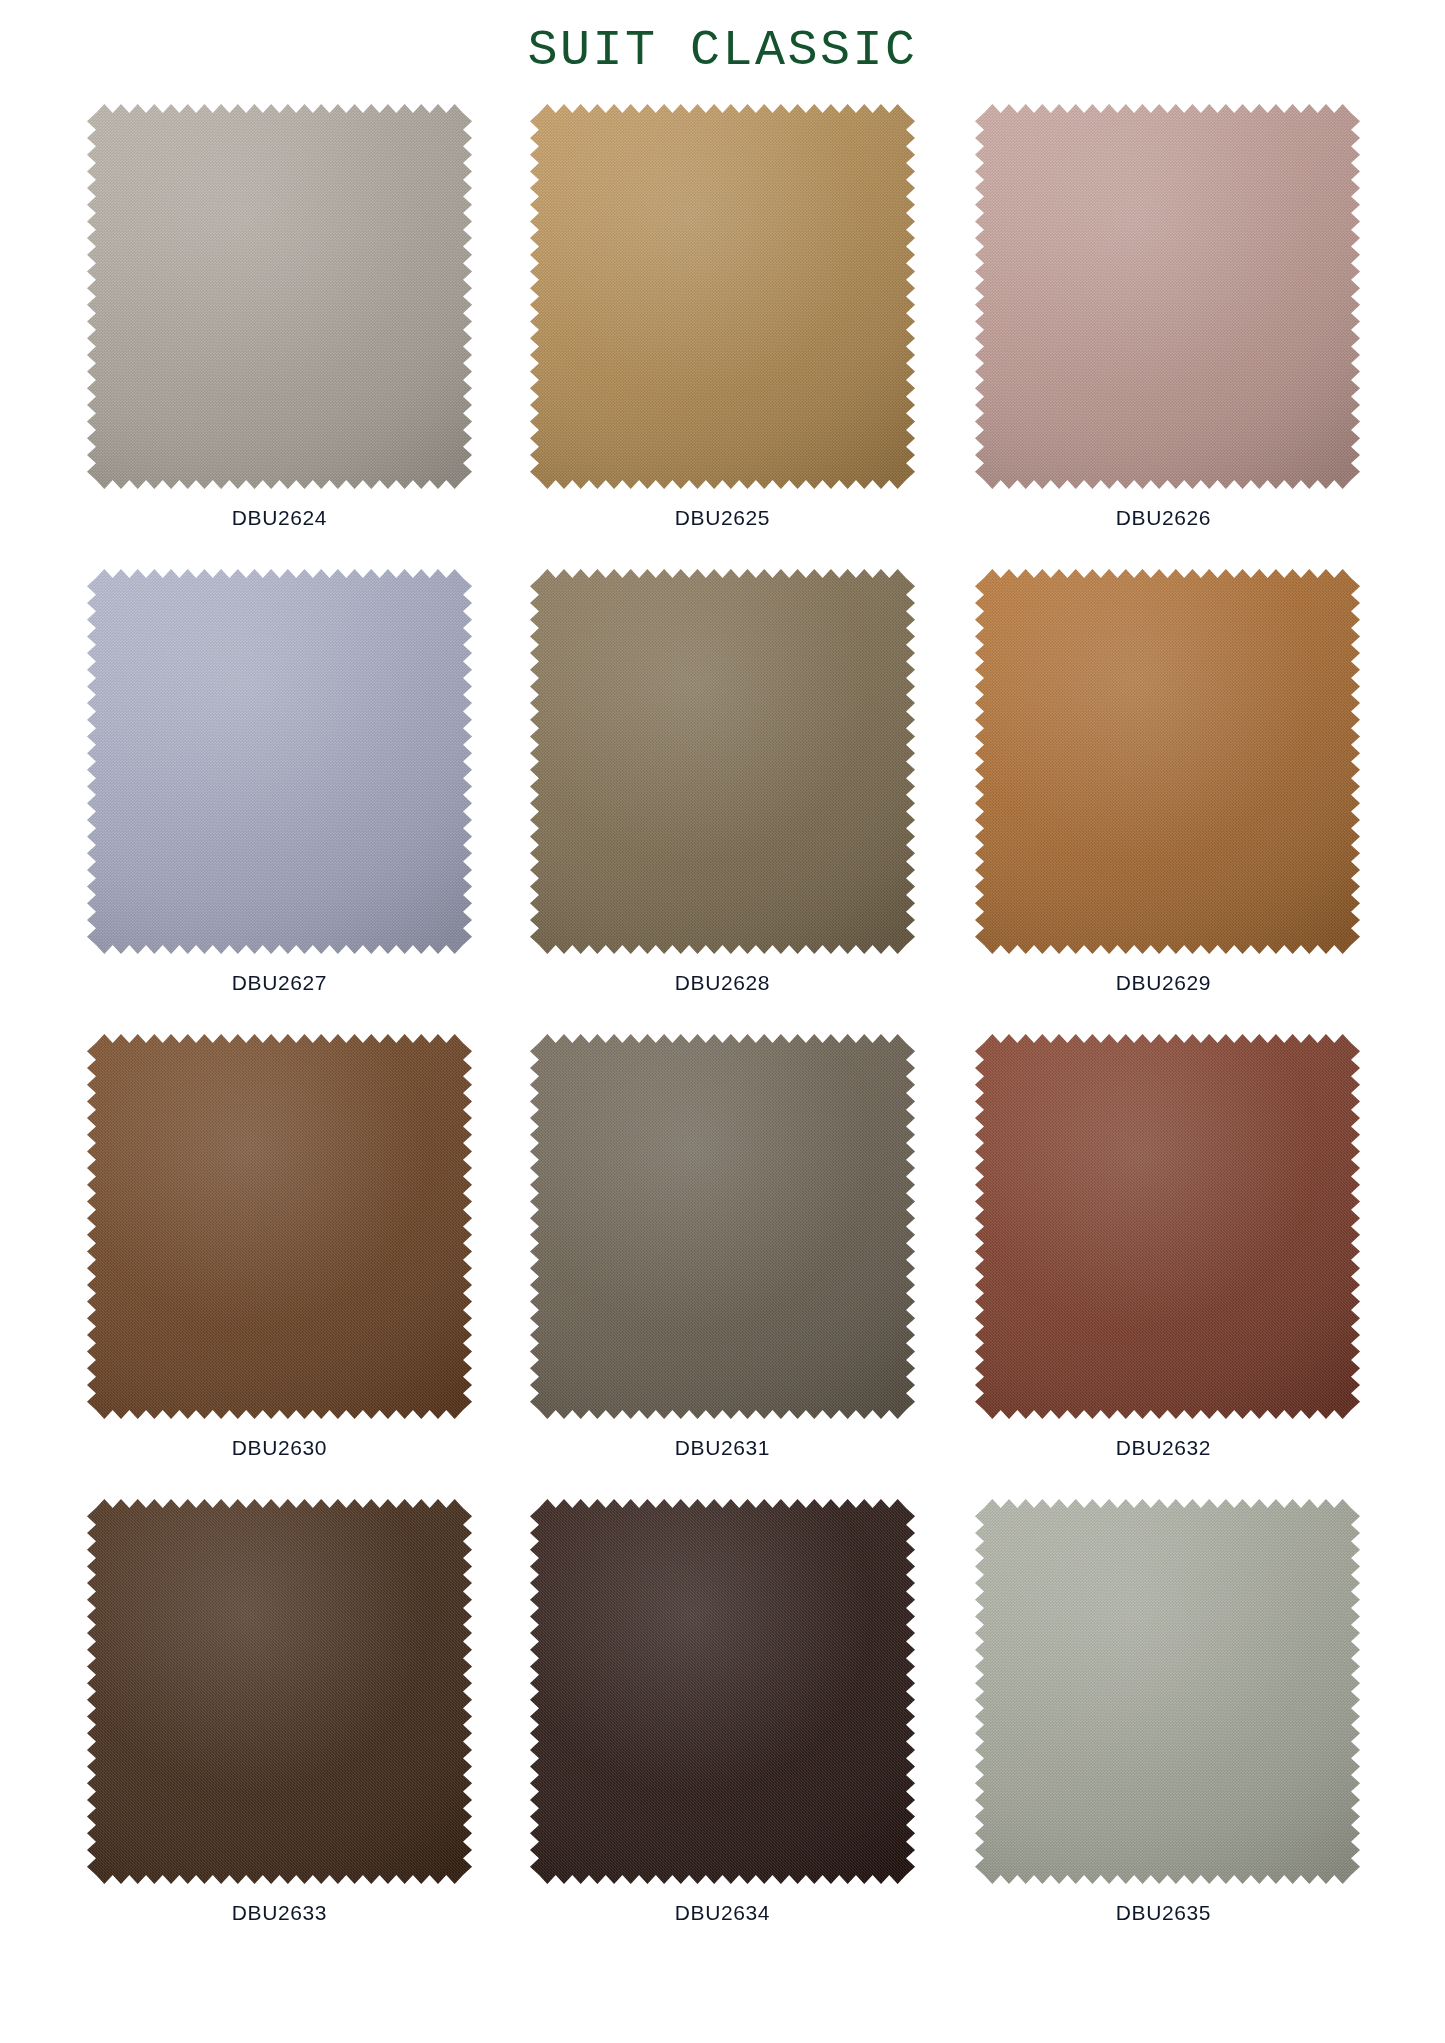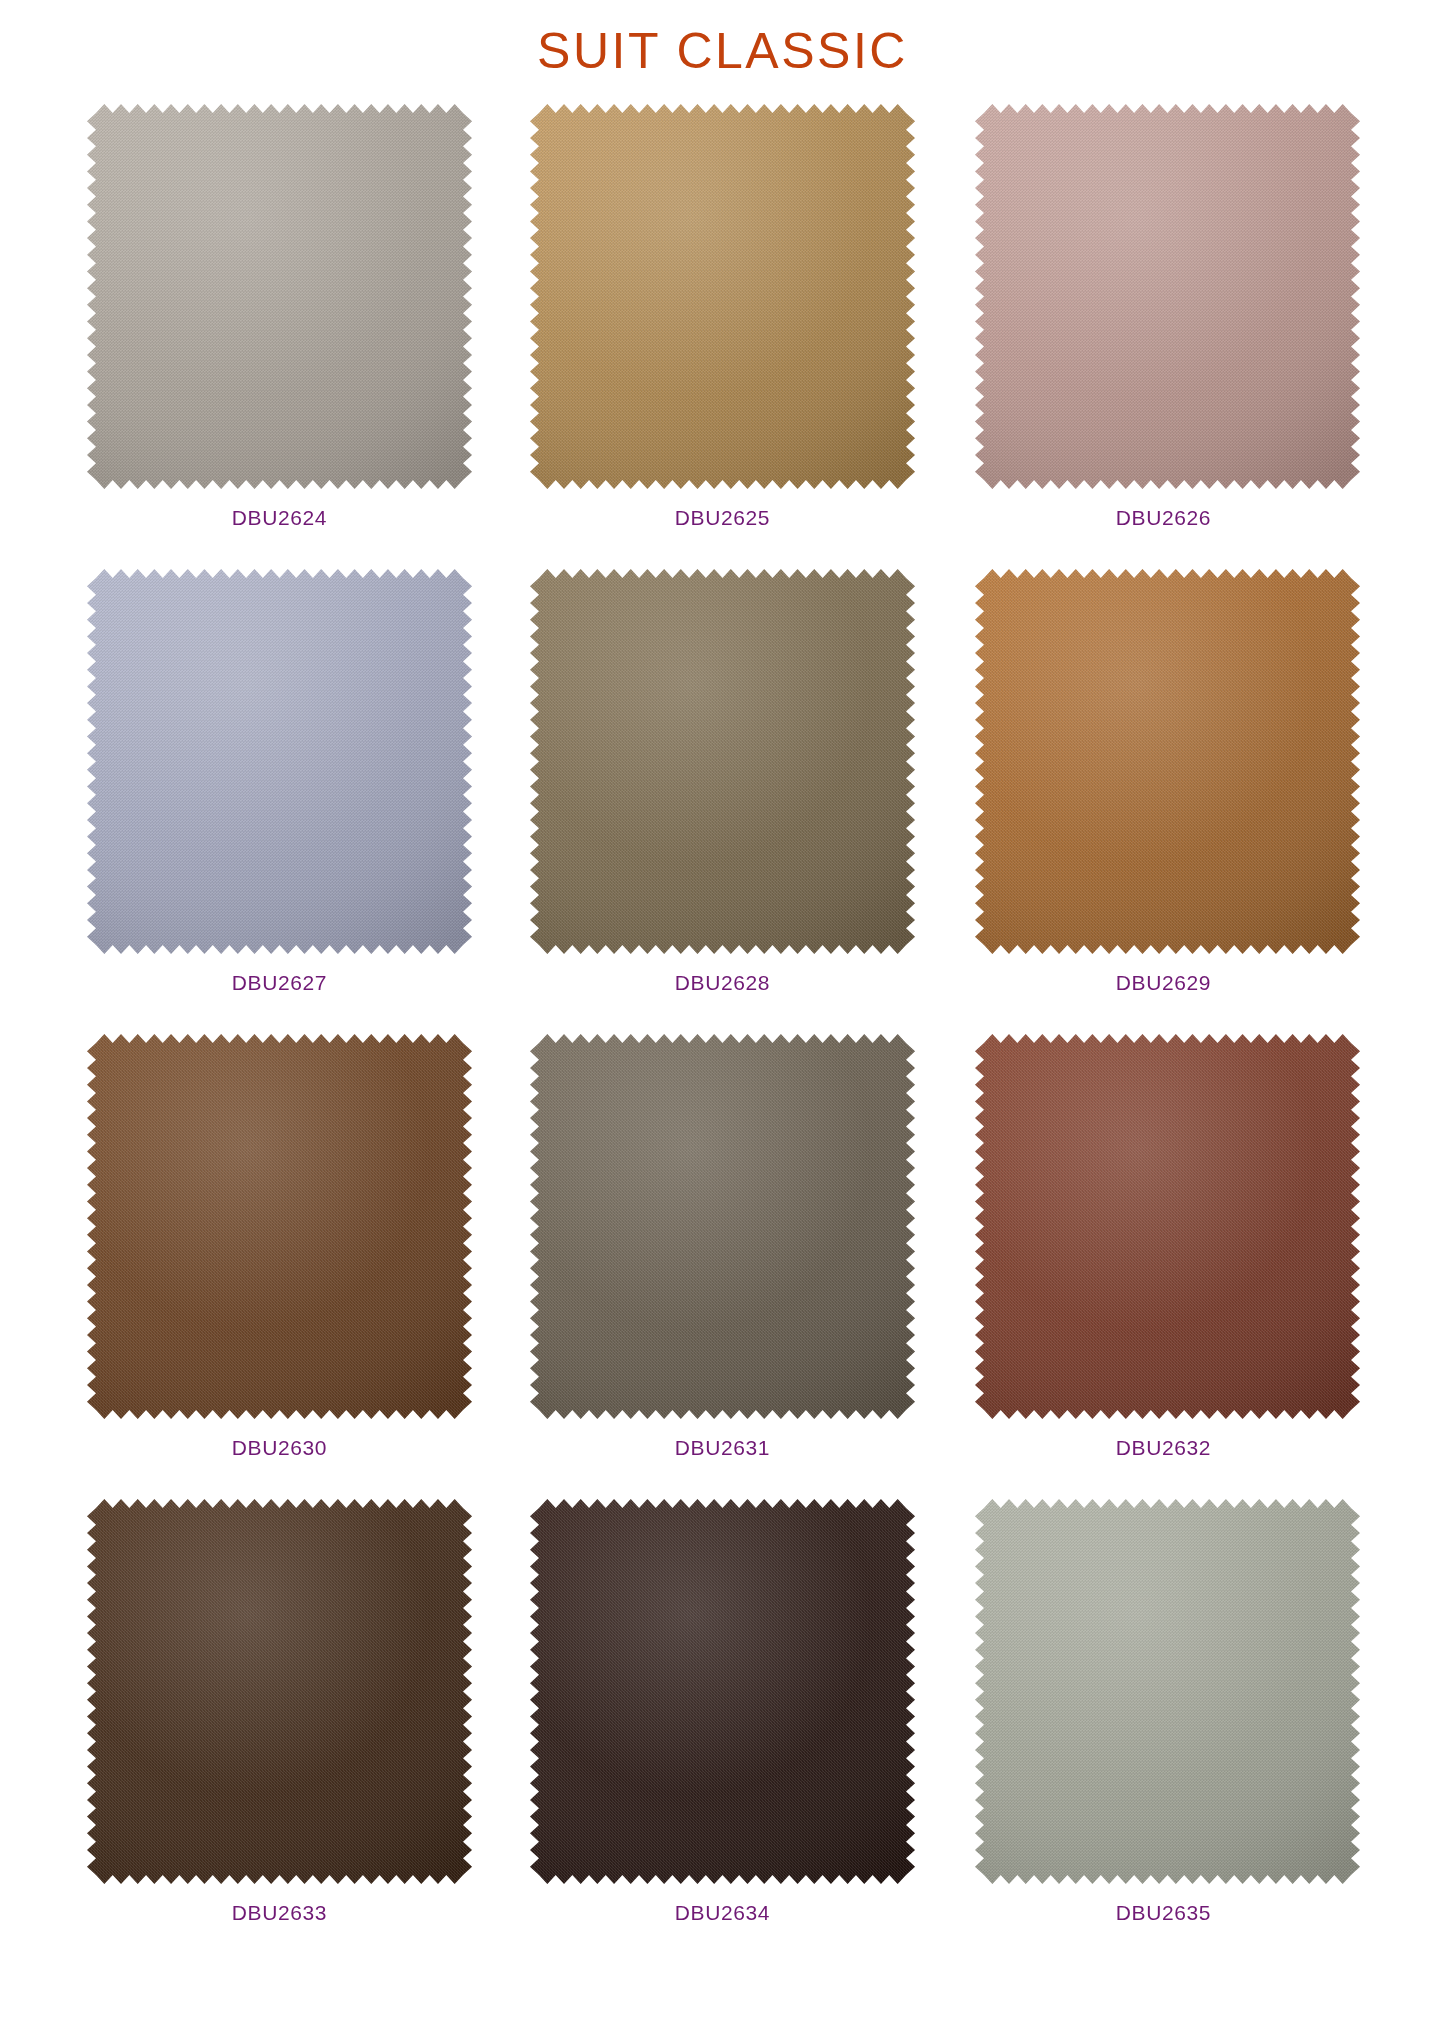--- a/index.html
+++ b/index.html
@@ -28,24 +28,24 @@
   }
 
   
   .title-bar {
     width: 100%;
     padding-top: 26px;
     padding-bottom: 8px;
     text-align: center;
   }
   .catalog-title {
-    font-family: Liberation Sans, sans-serif;
+    font-family: Liberation Mono, monospace;
     font-size: 50px;
     letter-spacing: 2.5px;
-    color: #c2410c;
+    color: #14532d;
     font-weight: 400;
     line-height: 1;
     margin: 0;
     white-space: nowrap;
   }
 
   
   .swatch-grid {
     width: 1320px;
     margin-top: 20px;
@@ -72,21 +72,21 @@
     display: block;
     width: 385px;
     height: 385px;
   }
 
   .swatch-label {
     margin-top: 18px;
     font-family: "Liberation Sans", sans-serif;
     font-size: 21px;
     letter-spacing: 0.6px;
-    color: #701a75;
+    color: #0f172a;
     text-align: center;
     line-height: 1;
     white-space: nowrap;
   }
 
   
   .swatch-grid > .swatch-cell:nth-child(3n+1) .swatch-figure { margin-left: -6px; }
   .swatch-grid > .swatch-cell:nth-child(3n+1) .swatch-label  { margin-left: -6px; }
   .swatch-grid > .swatch-cell:nth-child(3n+3) .swatch-figure { margin-left: 10px; }
   .swatch-grid > .swatch-cell:nth-child(3n+3) .swatch-label  { margin-left: 2px; }

